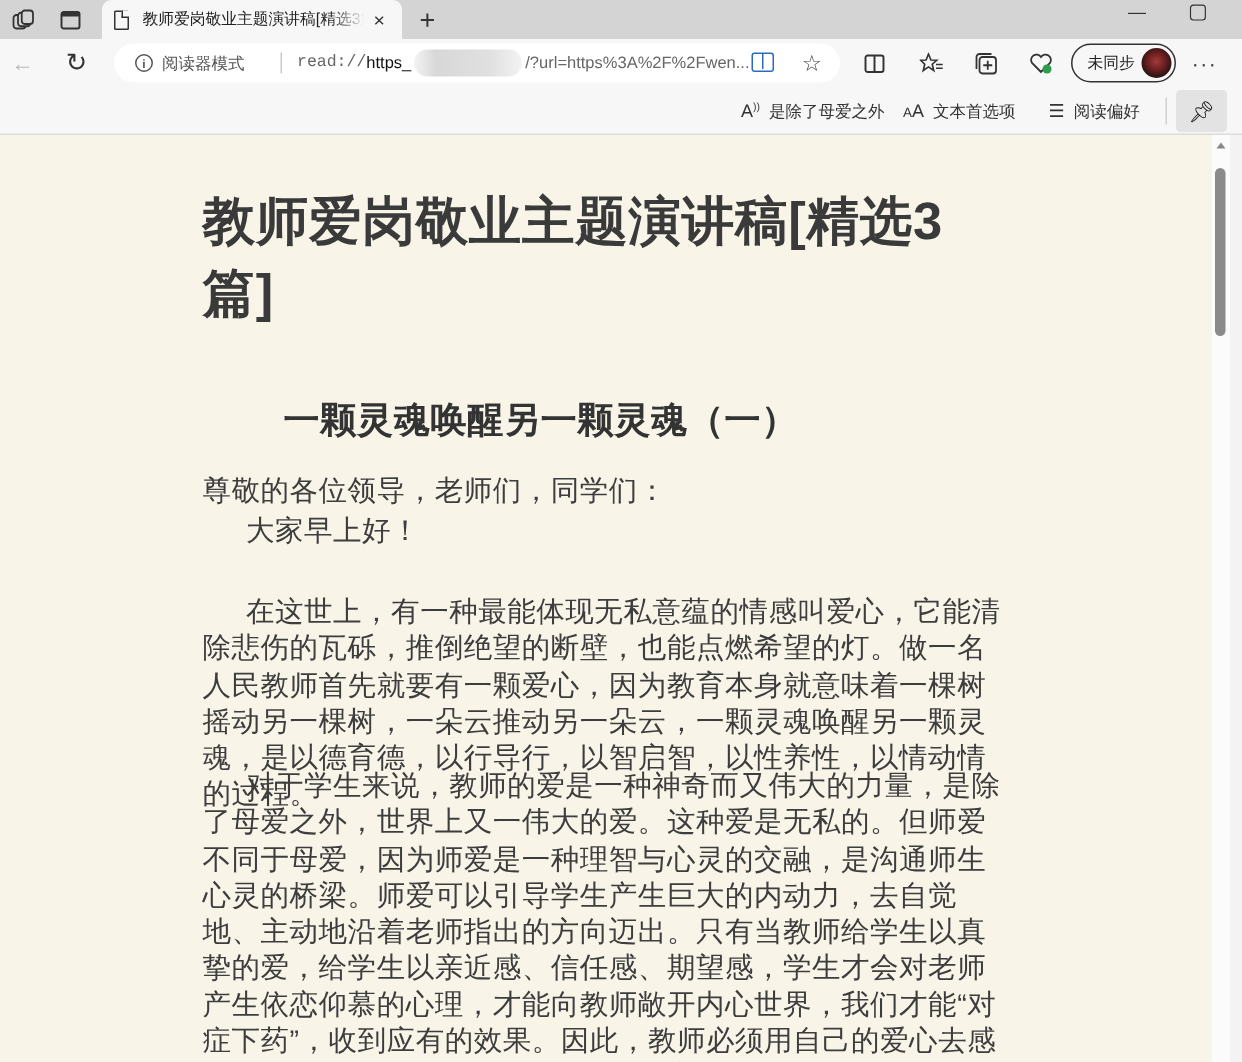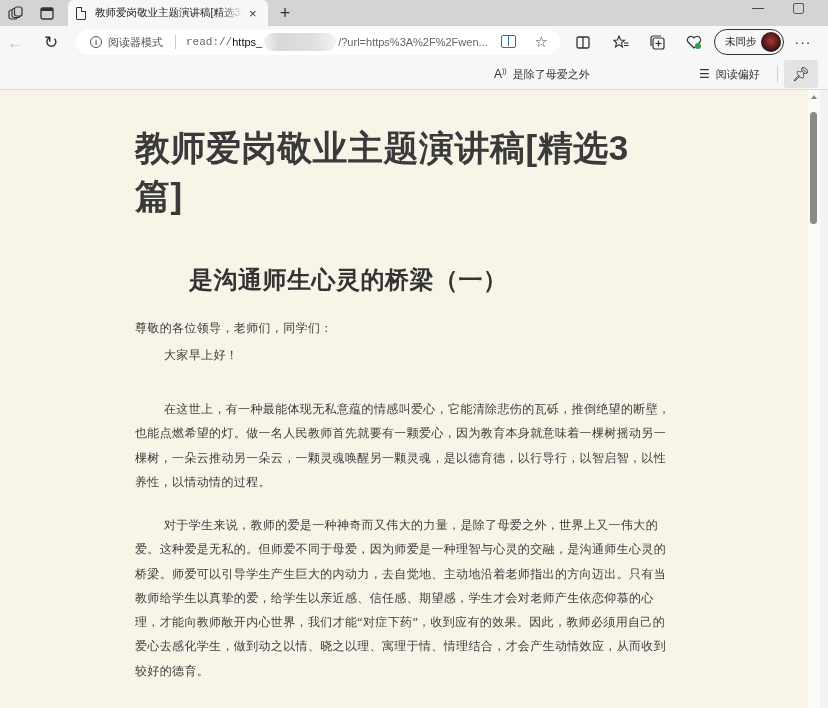--- a/index.html
+++ b/index.html
@@ -15,21 +15,21 @@
   .tab .tab-close { margin-left: 6px; font-size: 13px; color: #333; }
   .new-tab { position: absolute; left: 274px; top: 2px; width: 22px; height: 22px; font-size: 18px; color: #333; display: flex; align-items: center; justify-content: center; }
   .win-btn { position: absolute; top: 0; height: 14px; font-size: 12px; color: #333; }
 
   
   .navbar { position: absolute; left: 0; top: 26px; width: 828px; height: 32px; background: #f7f7f7; }
   .nav-icon { position: absolute; top: 5px; width: 22px; height: 22px; display: flex; align-items: center; justify-content: center; color: #333; font-size: 15px; }
   .nav-icon.disabled { color: #b9b9b9; }
   .omnibox { position: absolute; left: 76px; top: 3px; width: 484px; height: 26px; background: #ffffff; border-radius: 13px; display: flex; align-items: center; padding-left: 14px; font-size: 11px; color: #555; }
   .omnibox .info-icon { width: 12px; height: 12px; border: 1.2px solid #555; border-radius: 50%; font-size: 8px; display: flex; align-items: center; justify-content: center; margin-right: 6px; font-weight: bold; }
-  .omnibox .mode-label { color: #555; margin-right: 12px; }
+  .omnibox .mode-label { color: #555; margin-right: 24px; }
   .omnibox .sep { width: 1px; height: 14px; background: #c9c9c9; margin-right: 10px; }
   .omnibox .url-scheme { color: #666; font-family: Liberation Mono, monospace; }
   .omnibox .url-host { color: #111; font-weight: normal; }
   .omnibox .url-blur { width: 72px; height: 18px; background: linear-gradient(90deg, #f3f3f3, #d8d8d8 20%, #e0e0e0 70%, #f3f3f3); border-radius: 9px; margin: 0 2px; }
   .omnibox .url-rest { color: #666; }
   .omnibox .reader-icon { position: absolute; right: 44px; top: 6px; width: 15px; height: 13px; border: 1.4px solid #2b6cb8; border-radius: 2px; }
   .omnibox .reader-icon::after { content: ""; position: absolute; left: 5.5px; top: 0; width: 1.4px; height: 10px; background: #2b6cb8; }
   .omnibox .star-icon { position: absolute; right: 12px; top: 4px; font-size: 15px; color: #444; }
   .tool-icon { position: absolute; top: 5px; width: 22px; height: 22px; display: flex; align-items: center; justify-content: center; color: #333; font-size: 14px; }
   .profile-btn { position: absolute; left: 714px; top: 3px; width: 70px; height: 26px; border: 1.4px solid #333; border-radius: 13px; display: flex; align-items: center; padding-left: 10px; font-size: 10.5px; color: #222; }
@@ -41,21 +41,21 @@
   .rt-item { position: absolute; top: 0; height: 32px; display: flex; align-items: center; font-size: 11px; color: #333; }
   .rt-item .rt-icon { margin-right: 6px; font-size: 12px; color: #333; }
   .rt-divider { position: absolute; left: 777px; top: 7px; width: 1px; height: 18px; background: #d0d0d0; }
   .pin-btn { position: absolute; left: 784px; top: 2px; width: 34px; height: 28px; background: #e3e3e3; border-radius: 3px; display: flex; align-items: center; justify-content: center; font-size: 14px; color: #111; }
 
   
   .reader { position: absolute; left: 0; top: 90px; width: 808px; height: 618px; background: #f8f4e8; overflow: hidden; }
   .article { position: absolute; left: 135px; top: 0; width: 536px; color: #333; }
   .article h1 { position: absolute; top: 34px; left: 0; width: 540px; font-size: 35px; line-height: 48px; font-weight: bold; color: #3a3a3a; letter-spacing: 0.5px; }
   .article h2 { position: absolute; top: 174px; left: 54px; font-size: 24px; font-weight: bold; color: #333; letter-spacing: 0.5px; }
-  .article p { position: absolute; left: 0; width: 536px; font-size: 12px; line-height: 24.3px; color: #3d3d3d; letter-spacing: 0.35px; font-family: Liberation Serif, serif; }
+  .article p { position: absolute; left: 0; width: 536px; font-size: 19px; line-height: 24.3px; color: #3d3d3d; letter-spacing: 0.35px; }
   .article p.indent { text-indent: 29px; }
   .p-greet { top: 226px; }
   .p-hello { top: 253px; }
   .p-1 { top: 307px; }
   .p-2 { top: 423px; }
 
   
   .scrollbar { position: absolute; left: 808px; top: 90px; width: 12px; height: 618px; background: #fbfbfb; }
   .scroll-up { position: absolute; left: 3px; top: 5px; width: 0; height: 0; border-left: 3px solid transparent; border-right: 3px solid transparent; border-bottom: 4px solid #888; }
   .scroll-thumb { position: absolute; left: 2px; top: 22px; width: 7px; height: 112px; background: #8a8a8a; border-radius: 4px; }
@@ -134,34 +134,38 @@
     <span class="avatar"></span>
   </div>
   <div class="more-btn">···</div>
 </div>
 
 <div class="reader-toolbar">
   <div class="rt-item" style="left:494px;">
     <span class="rt-icon">A<sup style="font-size:7px;">))</sup></span>
     <span>是除了母爱之外</span>
   </div>
+  <div class="rt-item" style="left:602px;">
+    <span class="rt-icon"><span style="font-size:9px;">A</span><span style="font-size:12px;">A</span></span>
+    <span>文本首选项</span>
+  </div>
   <div class="rt-item" style="left:699px;">
     <span class="rt-icon">☰</span>
     <span>阅读偏好</span>
   </div>
   <div class="rt-divider"></div>
   <div class="pin-btn">
     <span>📌︎</span>
   </div>
 </div>
 
 <div class="reader">
   <div class="article">
     <h1>教师爱岗敬业主题演讲稿[精选3篇]</h1>
-    <h2>是沟通师生心灵的桥梁（一）</h2>
+    <h2>一颗灵魂唤醒另一颗灵魂（一）</h2>
     <p class="p-greet">尊敬的各位领导，老师们，同学们：</p>
     <p class="p-hello indent">大家早上好！</p>
     <p class="p-1 indent">在这世上，有一种最能体现无私意蕴的情感叫爱心，它能清除悲伤的瓦砾，推倒绝望的断壁，也能点燃希望的灯。做一名人民教师首先就要有一颗爱心，因为教育本身就意味着一棵树摇动另一棵树，一朵云推动另一朵云，一颗灵魂唤醒另一颗灵魂，是以德育德，以行导行，以智启智，以性养性，以情动情的过程。</p>
     <p class="p-2 indent">对于学生来说，教师的爱是一种神奇而又伟大的力量，是除了母爱之外，世界上又一伟大的爱。这种爱是无私的。但师爱不同于母爱，因为师爱是一种理智与心灵的交融，是沟通师生心灵的桥梁。师爱可以引导学生产生巨大的内动力，去自觉地、主动地沿着老师指出的方向迈出。只有当教师给学生以真挚的爱，给学生以亲近感、信任感、期望感，学生才会对老师产生依恋仰慕的心理，才能向教师敞开内心世界，我们才能“对症下药”，收到应有的效果。因此，教师必须用自己的爱心去感化学生，做到动之以情、晓之以理、寓理于情、情理结合，才会产生动情效应，从而收到较好的德育。</p>
   </div>
 </div>
 
 <div class="scrollbar">
   <div class="scroll-up"></div>
   <div class="scroll-thumb"></div>

